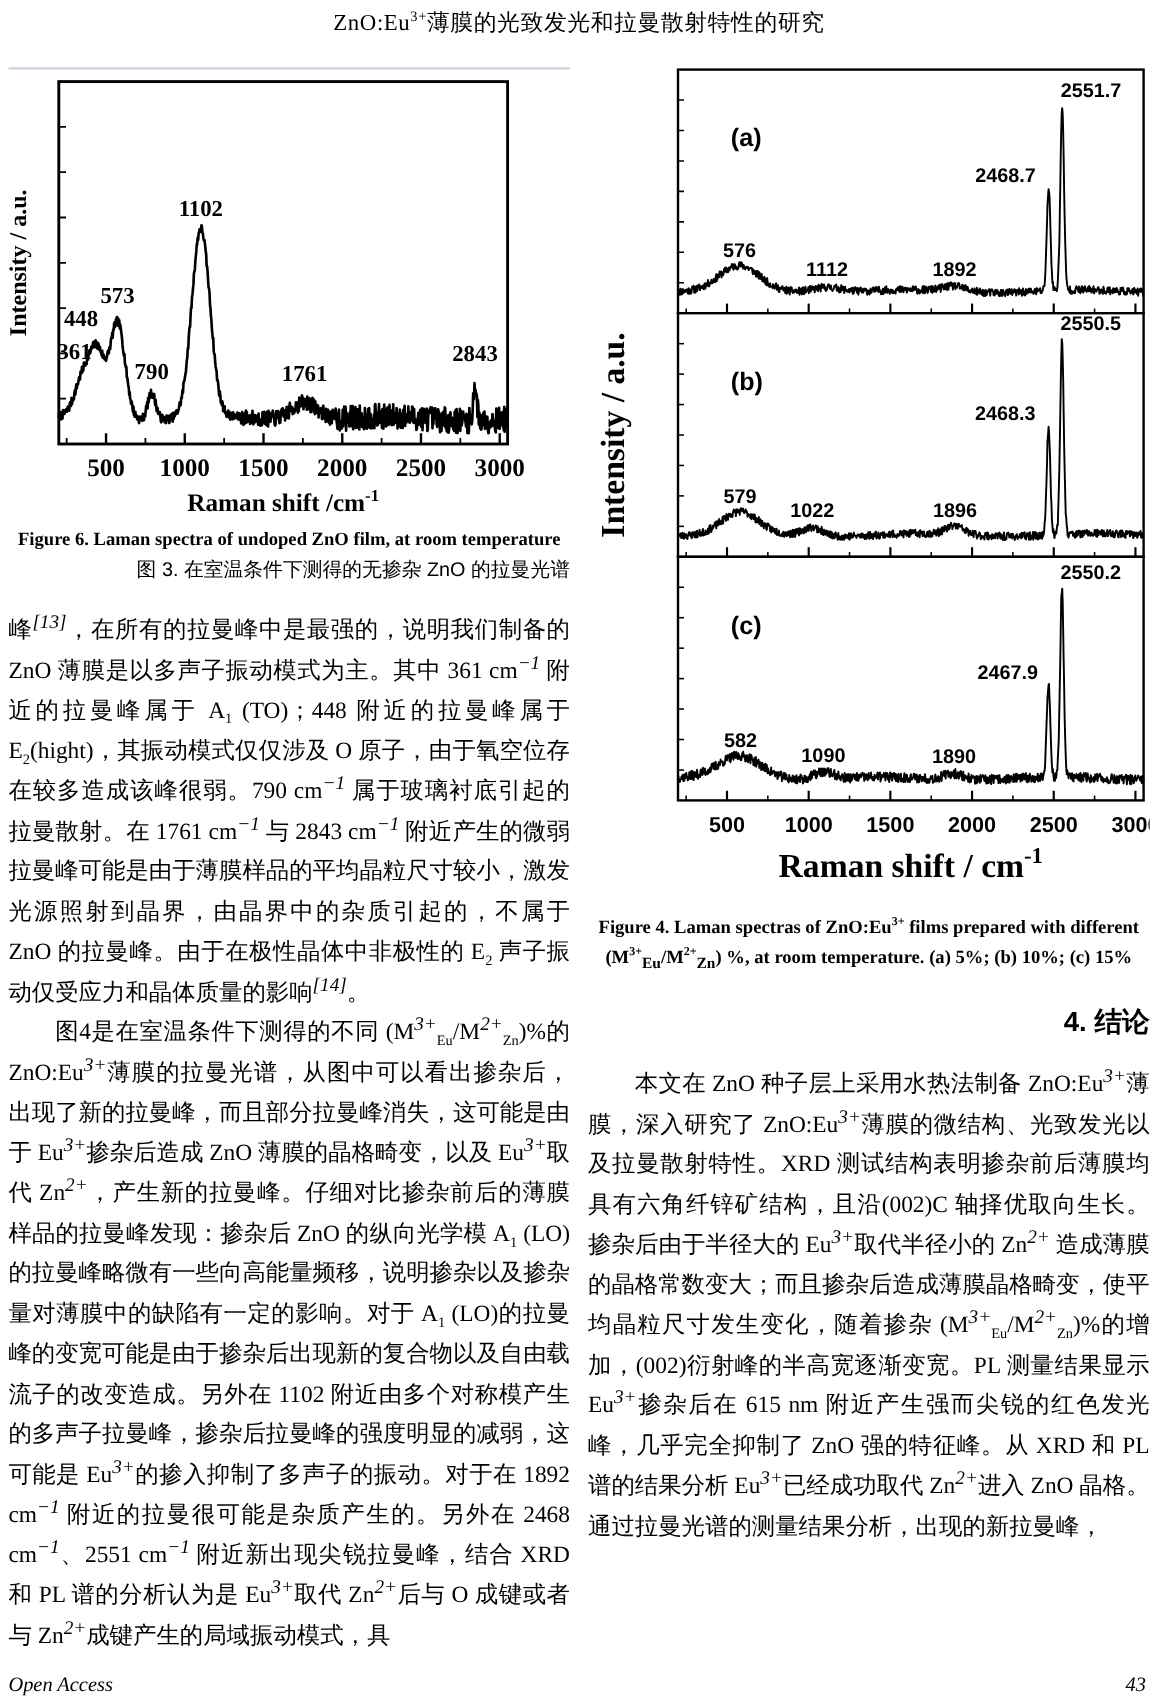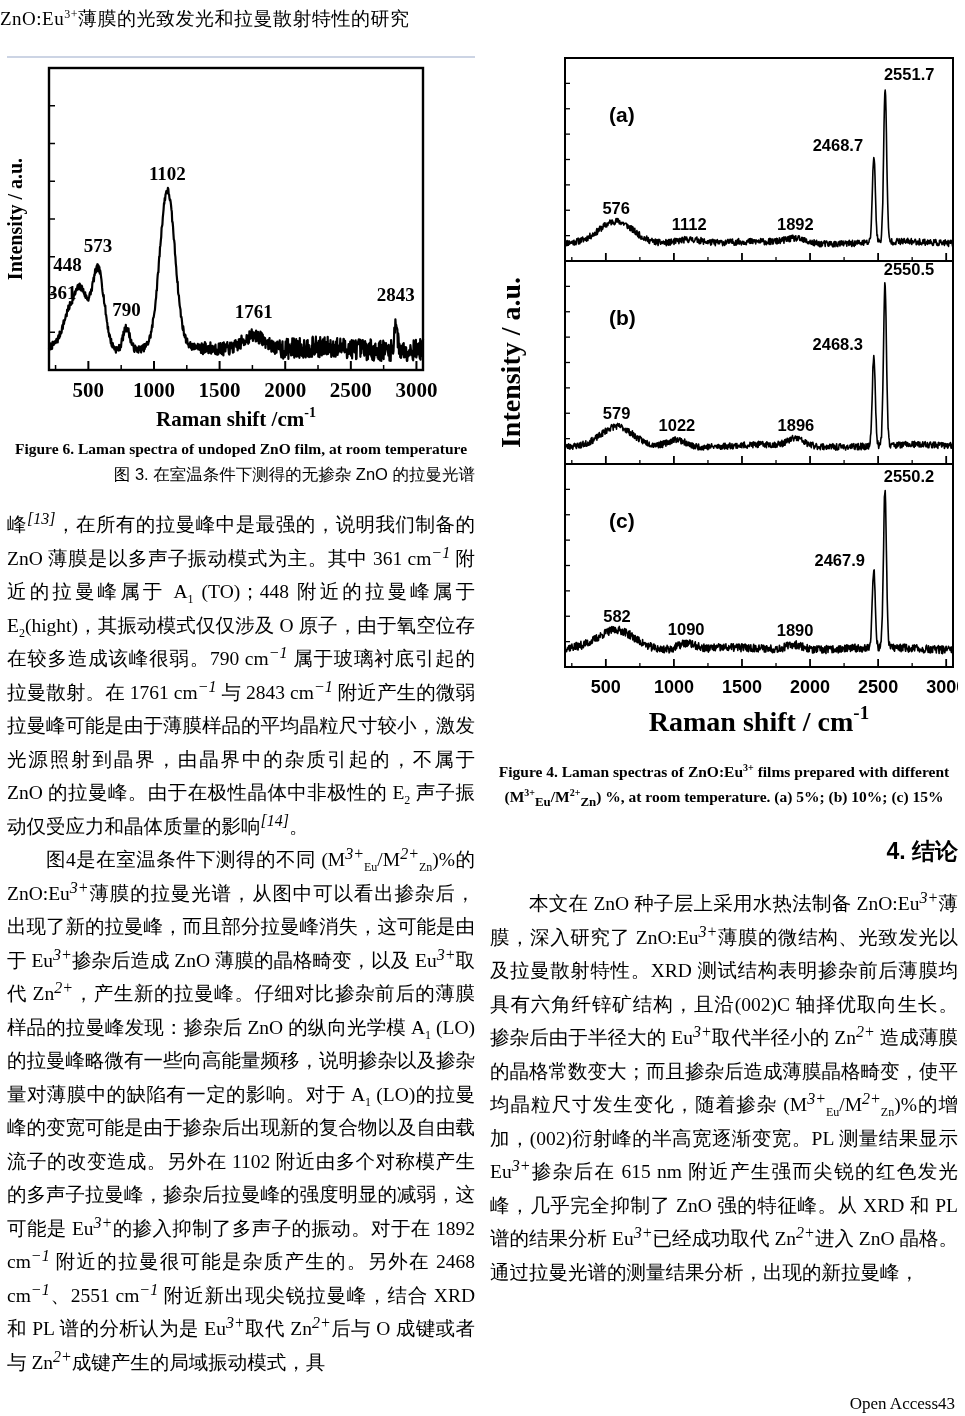--- a/index.html
+++ b/index.html
@@ -1,18 +1,18 @@
 <!DOCTYPE html>
 <html><head>
 <meta charset="utf-8">
 <style>
   html,body{margin:0;padding:0;background:#fff;}
   .page{position:relative;width:965px;height:1416px;background:#ffffff;color:#000;
         font-family:"Liberation Serif", serif;overflow:hidden;}
-  .page-header{position:absolute;top:6px;left:0;right:0;
+  .page-header{position:absolute;top:6px;left:0;right:0;text-align:center;
         font-size:19px;letter-spacing:.5px;}
   .page-header sup{font-size:12px;}
   .col{position:absolute;}
   .col-left{left:7px;top:46px;width:468px;}
   .col-right{left:490px;top:52px;width:468px;}
   .artifact-line{height:2px;background:#ccd4e4;margin:10px 0 2px 0;}
   figure{margin:0;padding:0;}
   .chart-box{display:block;}
   .cap-en{font-weight:bold;font-size:15.5px;line-height:21px;text-align:center;margin-top:6px;}
   .cap-cn{font-weight:normal;font-size:16.5px;line-height:24px;text-align:right;
@@ -21,21 +21,21 @@
   .body-text{font-size:19.5px;line-height:33.5px;text-align:justify;margin:0;
         font-family:"Liberation Serif", serif;}
   .body-text sup{font-size:16px;line-height:0;font-style:italic;}
   .body-text sub{font-size:12px;line-height:0;}
   .indent{text-indent:2em;}
   .first-para{margin-top:22px;}
   .section-heading{font-family:"Liberation Sans", sans-serif;font-weight:bold;
         font-size:23px;margin:24px 0 20px 0;text-align:right;}
   .cont-para{margin-top:16px;}
   .page-footer{position:absolute;left:7px;right:10px;bottom:2px;display:flex;
-        justify-content:flex-end;font-size:17px;}
+        justify-content:space-between;font-size:17px;font-style:italic;}
   svg text{fill:#000;}
 </style>
 </head>
 <body>
 
 <div class="page">
 
   <div class="page-header">ZnO:Eu<sup>3+</sup>薄膜的光致发光和拉曼散射特性的研究</div>
 
   <div class="col col-left">

